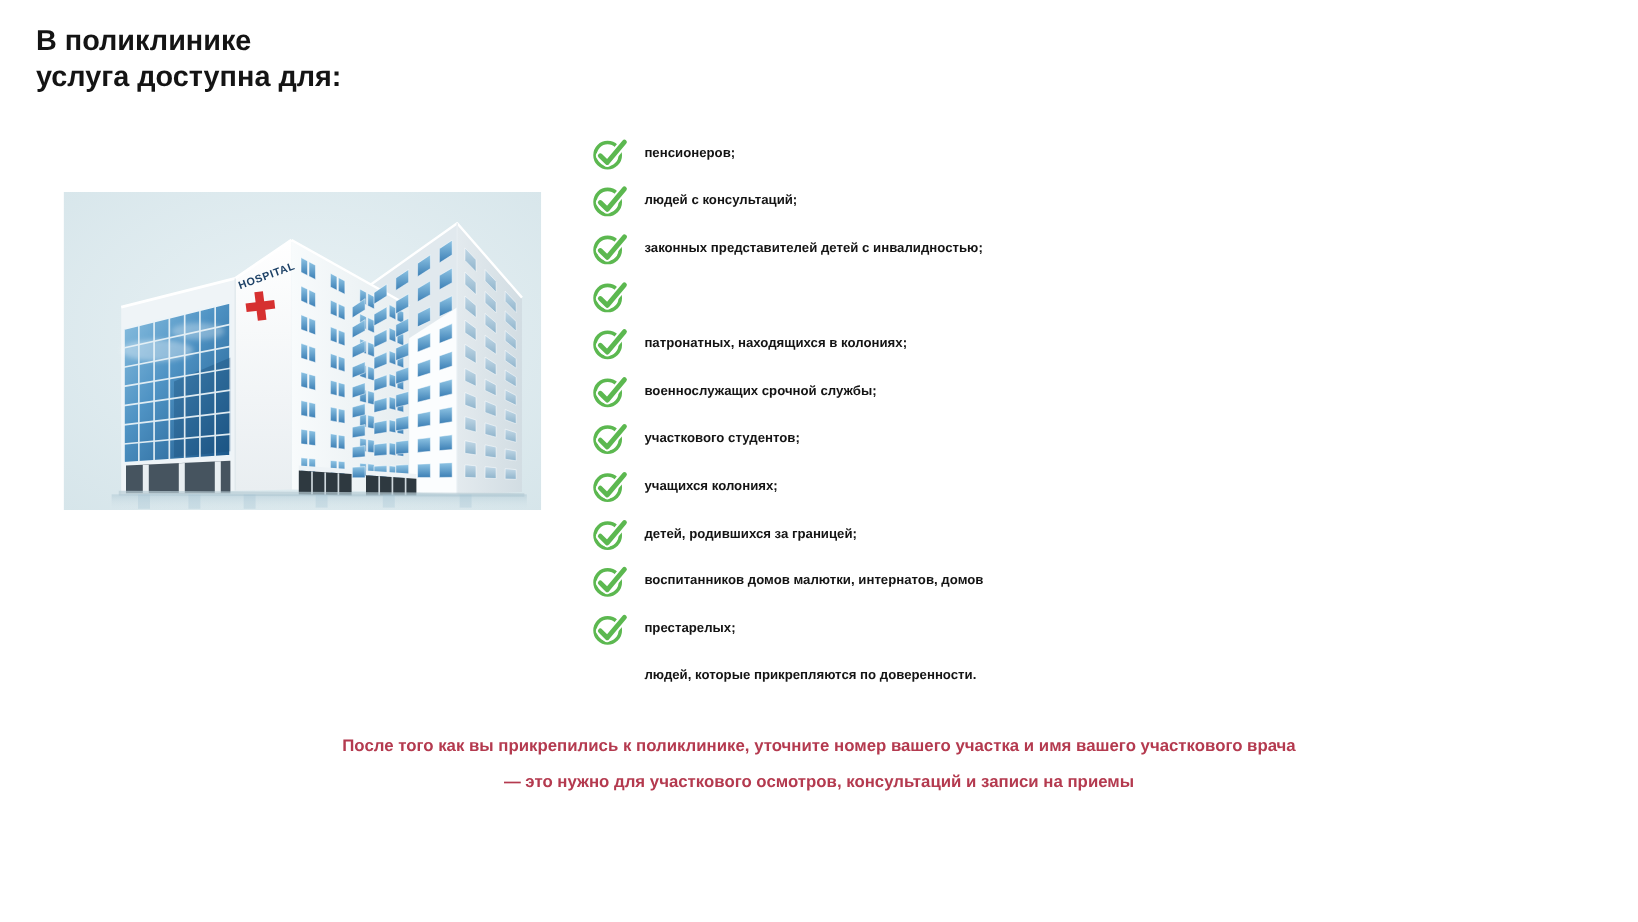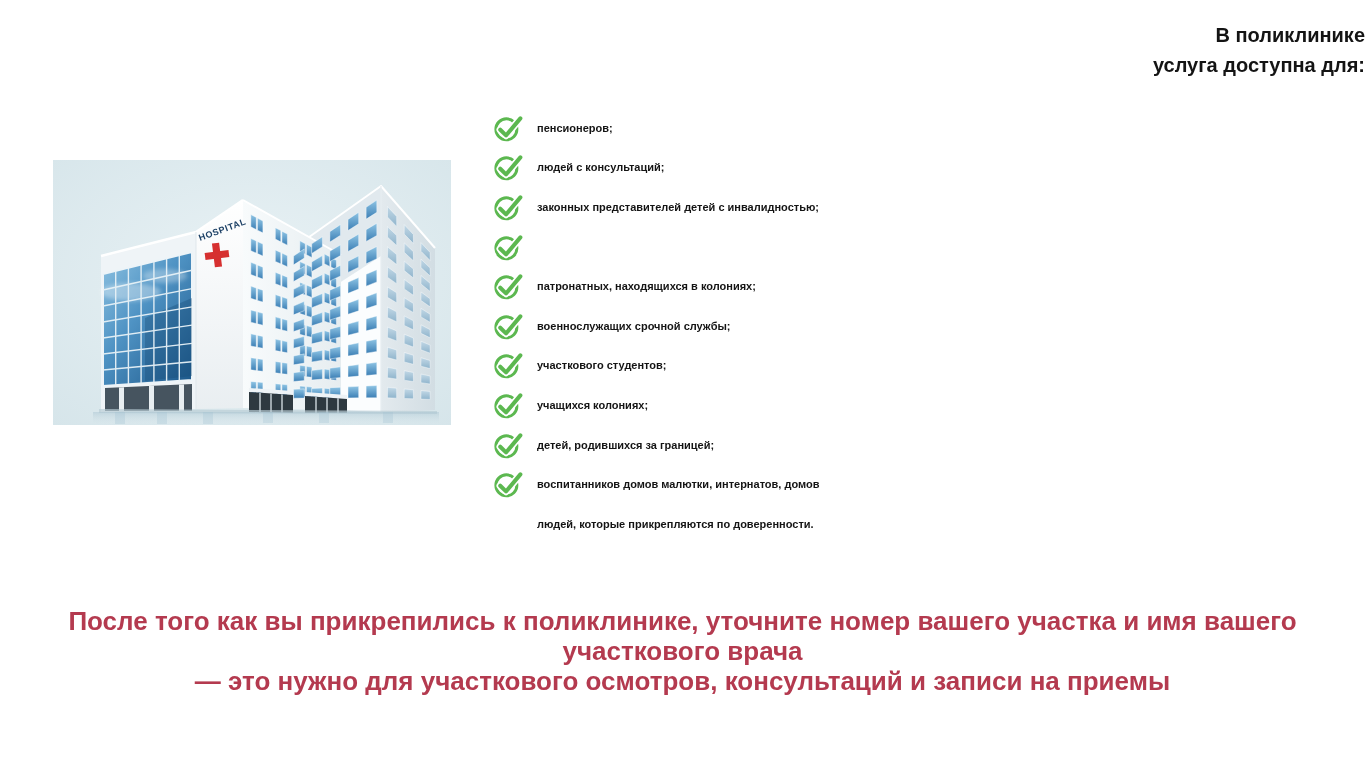--- a/index.html
+++ b/index.html
@@ -8,35 +8,35 @@
   }
   html,body{margin:0;padding:0;}
   body{
     width:1365px;height:768px;background:#ffffff;overflow:hidden;
     font-family:"Liberation Sans","DejaVu Sans",sans-serif;color:var(--ink);
     position:relative;
   }
   .canvas{position:absolute;inset:0;}
   .title{
     position:absolute;top:20px;left:0;right:0;margin:0;padding-left:30px;
-    text-align:right;font-size:20px;font-weight:bold;line-height:30px;color:var(--ink);
+    text-align:left;font-size:24px;font-weight:bold;line-height:30px;color:var(--ink);
   }
   .illu{
     position:absolute;left:53px;top:160px;width:398px;height:265px;
   }
   .illu svg{display:block;width:100%;height:100%;}
   .checklist{position:absolute;left:494px;top:108px;width:700px;}
   .row{display:flex;align-items:center;height:39.6px;}
   .row .check{width:30px;height:28px;flex:0 0 30px;margin-right:13px;display:inline-block;}
   .row .check svg{display:block;width:30px;height:28px;overflow:visible;}
   .row.nocheck{padding-left:43px;}
   .row .label{font-size:11px;font-weight:bold;white-space:nowrap;color:var(--ink);}
   .note{
     position:absolute;top:606px;left:0;right:0;margin:0;text-align:center;
-    font-size:26px;font-weight:bold;line-height:30px;color:var(--red);
+    font-size:14px;font-weight:bold;line-height:30px;color:var(--red);
   }
 </style>
 </head>
 <body>
 
 <div class="canvas">
 
   <h1 class="title"><span>В поликлинике</span><br><span>услуга доступна для:</span></h1>
 
   <div class="illu">
@@ -398,20 +398,30 @@
       <div class="row">
     <span class="check">
       <svg viewBox="0 0 34 32" xmlns="http://www.w3.org/2000/svg">
         <circle cx="14" cy="17.5" r="12" fill="#ffffff" stroke="var(--green)" stroke-width="3.4"></circle>
         <path d="M7 18 L13.6 24.5 L30 5" fill="none" stroke="#ffffff" stroke-width="8.5" stroke-linecap="round" stroke-linejoin="round"></path>
         <path d="M7 18 L13.6 24.5 L30 5" fill="none" stroke="var(--green)" stroke-width="4.6" stroke-linecap="round" stroke-linejoin="round"></path>
       </svg>
     </span>
     <span class="label">воспитанников домов малютки, интернатов, домов</span>
   </div>
+      <div class="row">
+    <span class="check">
+      <svg viewBox="0 0 34 32" xmlns="http://www.w3.org/2000/svg">
+        <circle cx="14" cy="17.5" r="12" fill="#ffffff" stroke="var(--green)" stroke-width="3.4"></circle>
+        <path d="M7 18 L13.6 24.5 L30 5" fill="none" stroke="#ffffff" stroke-width="8.5" stroke-linecap="round" stroke-linejoin="round"></path>
+        <path d="M7 18 L13.6 24.5 L30 5" fill="none" stroke="var(--green)" stroke-width="4.6" stroke-linecap="round" stroke-linejoin="round"></path>
+      </svg>
+    </span>
+    <span class="label">престарелых;</span>
+  </div>
       <div class="row nocheck">
 
     <span class="label">людей, которые прикрепляются по доверенности.</span>
   </div>
     </div>
 
   <p class="note"><span>После того как вы прикрепились к поликлинике, уточните номер вашего участка и имя вашего участкового врача</span><br><span>— это нужно для участкового осмотров, консультаций и записи на приемы</span></p>
 
 </div>
 

